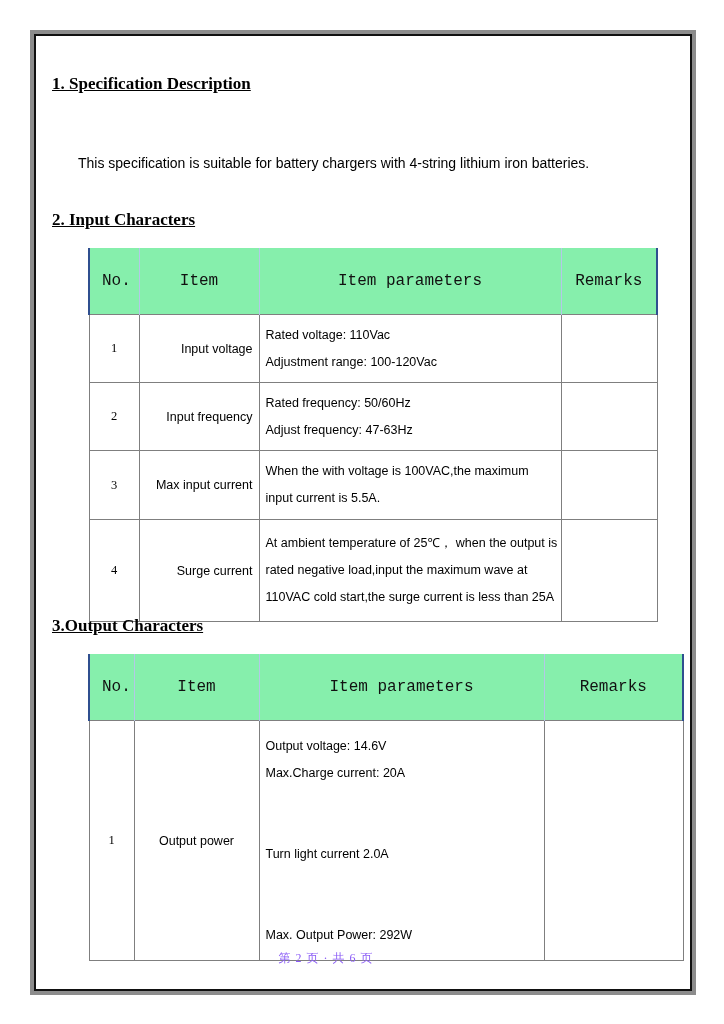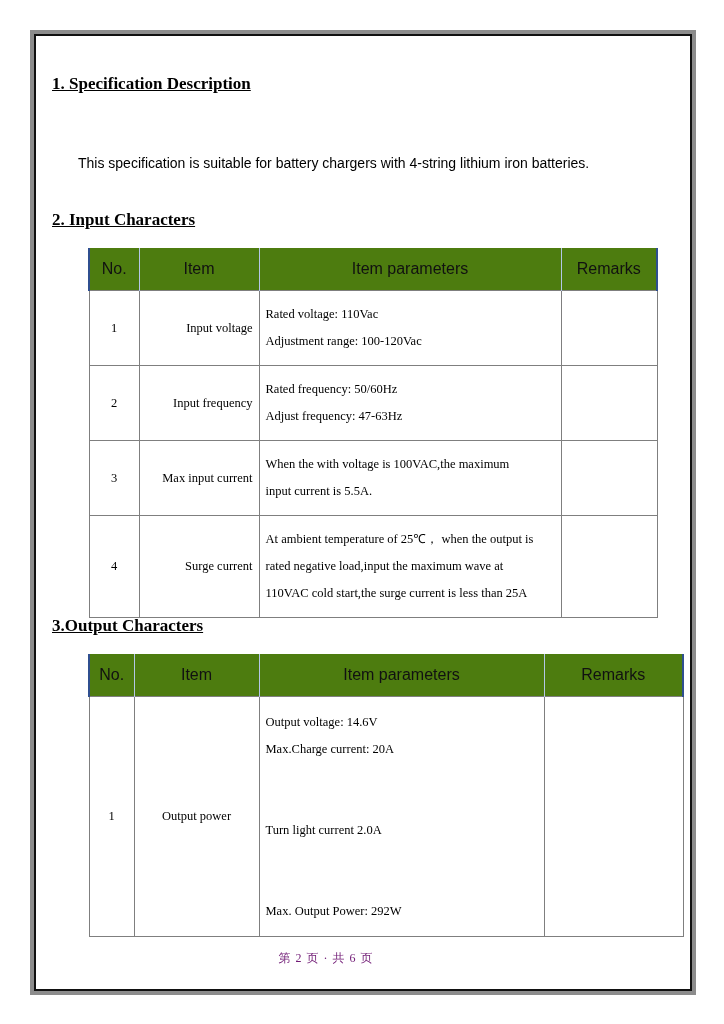--- a/index.html
+++ b/index.html
@@ -6,35 +6,35 @@
   body { width:724px; height:1024px; position:relative; overflow:hidden;
          font-family:"Liberation Sans", sans-serif; color:#000; }
   .frame-outer { position:absolute; left:30px; top:30px; width:666px; height:965px;
                  background:#8c8c8c; box-sizing:border-box; }
   .frame-inner { position:absolute; left:4px; top:4px; right:4px; bottom:4px;
                  background:#ffffff; border:2px solid #111; box-sizing:border-box; }
   .h1 { position:absolute; font-family:"Liberation Serif", serif; font-weight:bold;
         font-size:17px; color:#000; white-space:nowrap;text-decoration:underline; }
   .para { position:absolute; font-size:14px; white-space:nowrap; }
   table.spec { position:absolute; border-collapse:collapse; table-layout:fixed; }
-  table.spec th { background:#4d7c0f; font-family:Liberation Sans, sans-serif;
+  table.spec th { background:#86efac; font-family:Liberation Mono, monospace;
                   font-weight:normal; font-size:16px; color:#111; height:42px;
                   border-left:1px solid #b4c7e7; border-right:1px solid #b4c7e7;
-                  text-align:center; padding:0; }
+                  text-align:center; padding:12px; }
   table.spec th:first-child { border-left:2px solid #2f4f8f; }
   table.spec th:last-child { border-right:2px solid #2f4f8f; }
   table.spec td { border:1px solid #7f7f7f; font-size:12.5px; vertical-align:middle;
-                  padding:10px 6px;font-family:Liberation Serif, serif; }
+                  padding:0 6px; }
   td.no { text-align:center; font-family:"Liberation Serif", serif; font-size:17px; }
   td.item { text-align:right; }
   td.item.center { text-align:center; }
   .pline { display:block; line-height:27px; white-space:nowrap; }
   .gap { display:block; height:54px; }
   .footer { position:absolute; left:0; width:652px; top:950px; text-align:center;
-            font-family:"Liberation Serif", serif; font-size:12px; color:#701a75; letter-spacing:1px; }
+            font-family:"Liberation Serif", serif; font-size:12px; color:#8b5cf6; letter-spacing:1px; }
 </style>
 </head>
 <body>
 
 <div class="frame-outer">
   <div class="frame-inner"></div>
 </div>
 
 <div class="h1" style="left:52px; top:74px;">1.  Specification Description</div>
 <div class="para" style="left:78px; top:119px;margin-top:36px;">This specification is suitable for battery chargers with 4-string lithium iron batteries.</div>

